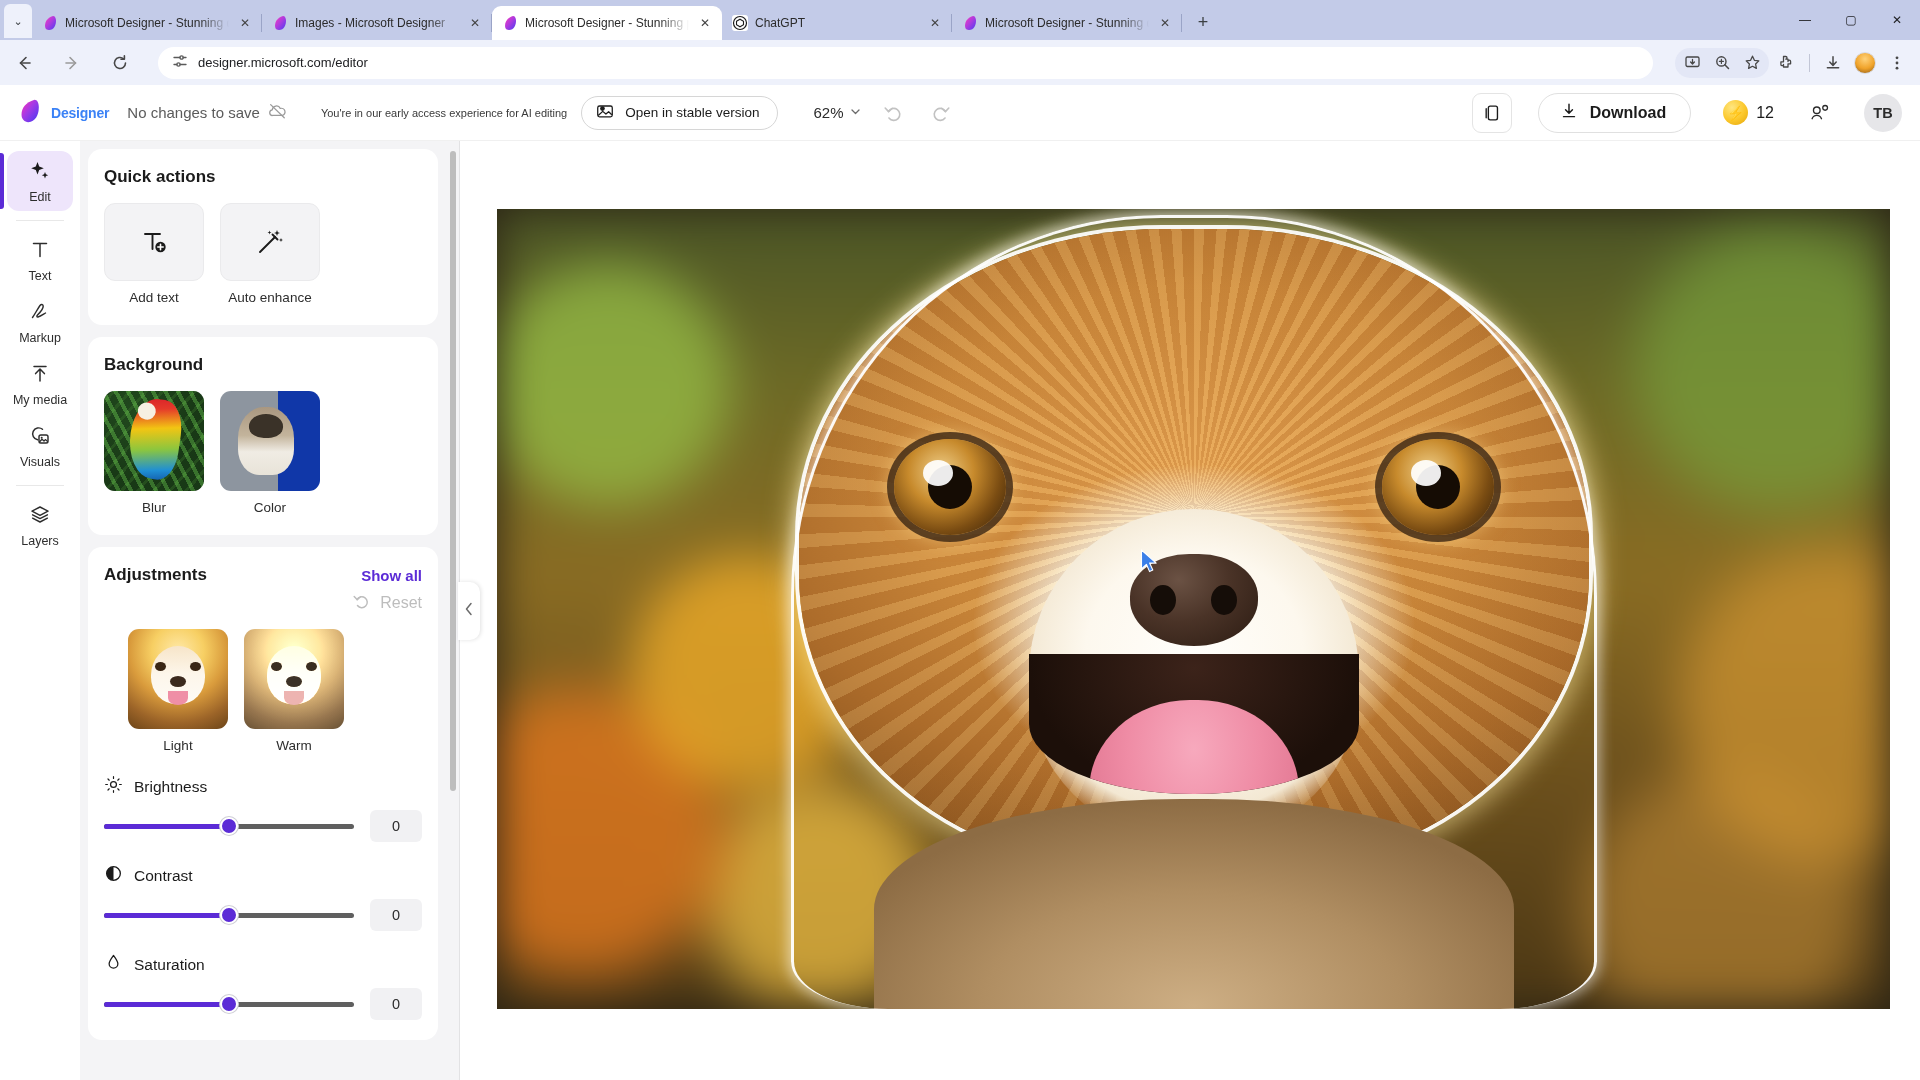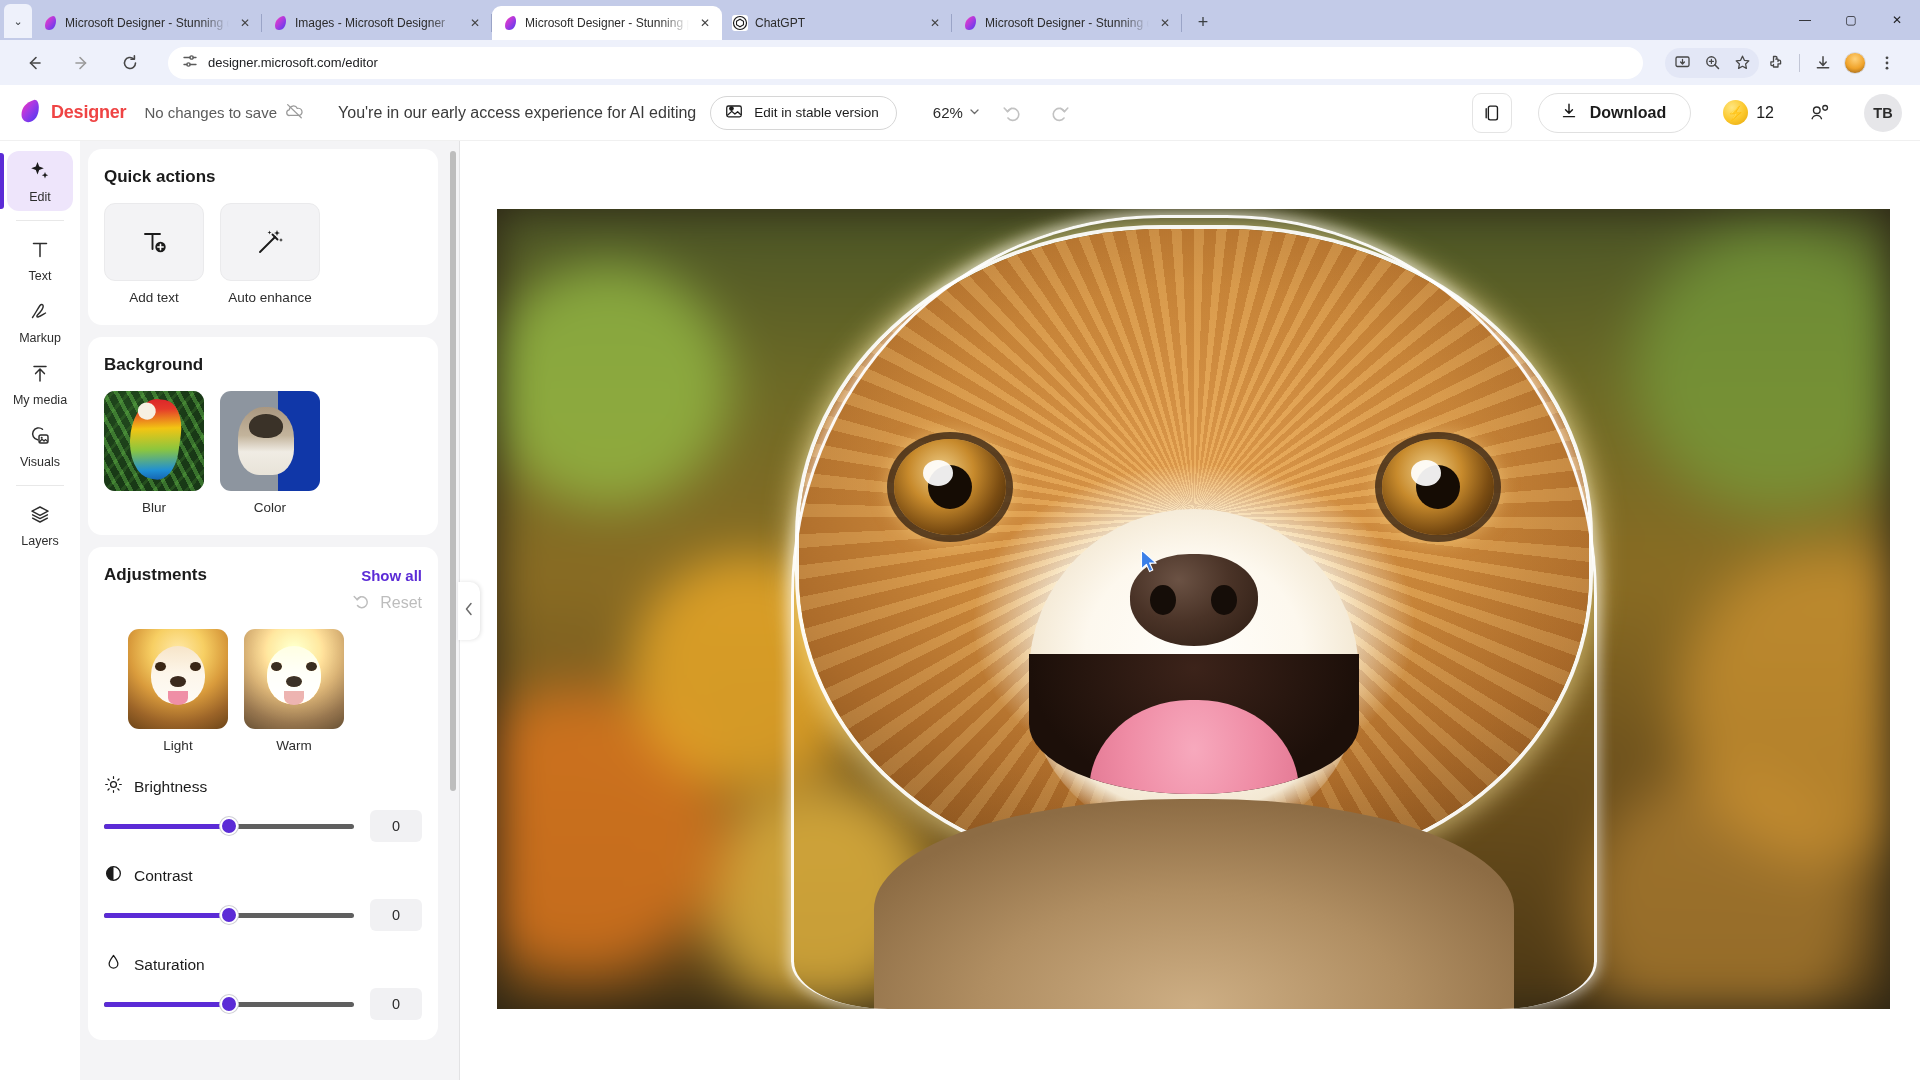--- a/index.html
+++ b/index.html
@@ -89,21 +89,21 @@
     width: 46px; height: 40px;
     display: flex; align-items: center; justify-content: center;
     font-size: 12px; color: #202124;
   }
 
   .browser-toolbar {
     height: 45px;
     background: #eef1fb;
     display: flex;
     align-items: center;
-    padding: 0 18px;
+    padding: 0 8px;
     gap: 16px;
   }
   .nav-btn {
     width: 32px; height: 32px;
     display: flex; align-items: center; justify-content: center;
     border-radius: 50%;
     color: #474747;
   }
   .omnibox {
     flex: 1 1 auto;
@@ -145,28 +145,28 @@
     height: 56px;
     display: flex;
     align-items: center;
     padding: 0 18px 0 16px;
     gap: 14px;
     background: #ffffff;
     border-bottom: 1px solid #f0f0f0;
     flex: 0 0 56px;
   }
   .brand { display: flex; align-items: center; gap: 9px; }
-  .brand-name { font-size: 18px; font-weight: bold; color: #ef4444; letter-spacing: -0.2px; }
+  .brand-name { font-size: 14px; font-weight: bold; color: #3b82f6; letter-spacing: -0.2px; }
   .save-state {
     display: flex; align-items: center; gap: 7px;
     font-size: 15px; color: #5b5b5b;
     margin-left: 4px;
   }
   .early-access {
-    font-size: 16px; color: #3a3a3a;
+    font-size: 11px; color: #3a3a3a;
     margin-left: 20px;
     white-space: nowrap;
   }
   .stable-btn {
     display: flex; align-items: center; gap: 10px;
     height: 34px;
     border: 1px solid #d6d6d6;
     border-radius: 17px;
     padding: 0 17px 0 13px;
     font-size: 13.5px;
@@ -792,21 +792,21 @@
     <div class="early-access">You're in our early access experience for AI editing</div>
 
     <div class="stable-btn">
       <span>
         <svg width="20" height="20" viewBox="0 0 22 22">
             <rect x="3" y="5.5" width="16" height="12" rx="2" fill="none" stroke="#1b1b1b" stroke-width="1.4"></rect>
             <circle cx="8.2" cy="8.3" r="2.6" fill="#1b1b1b"></circle>
             <path d="M3.5 16 L8.5 11.4 L12 14.4 L15 11.8 L18.5 15.2" fill="none" stroke="#1b1b1b" stroke-width="1.4" stroke-linejoin="round"></path>
           </svg>
       </span>
-      <span>Edit in stable version</span>
+      <span>Open in stable version</span>
     </div>
 
     <div class="zoom-ctl">
       <span>62%</span>
       <span>
         <svg width="13" height="13" viewBox="0 0 13 13">
             <path d="M3 5 L6.5 8.5 L10 5" fill="none" stroke="#6b6b6b" stroke-width="1.3" stroke-linecap="round" stroke-linejoin="round"></path>
           </svg>
       </span>
     </div>

